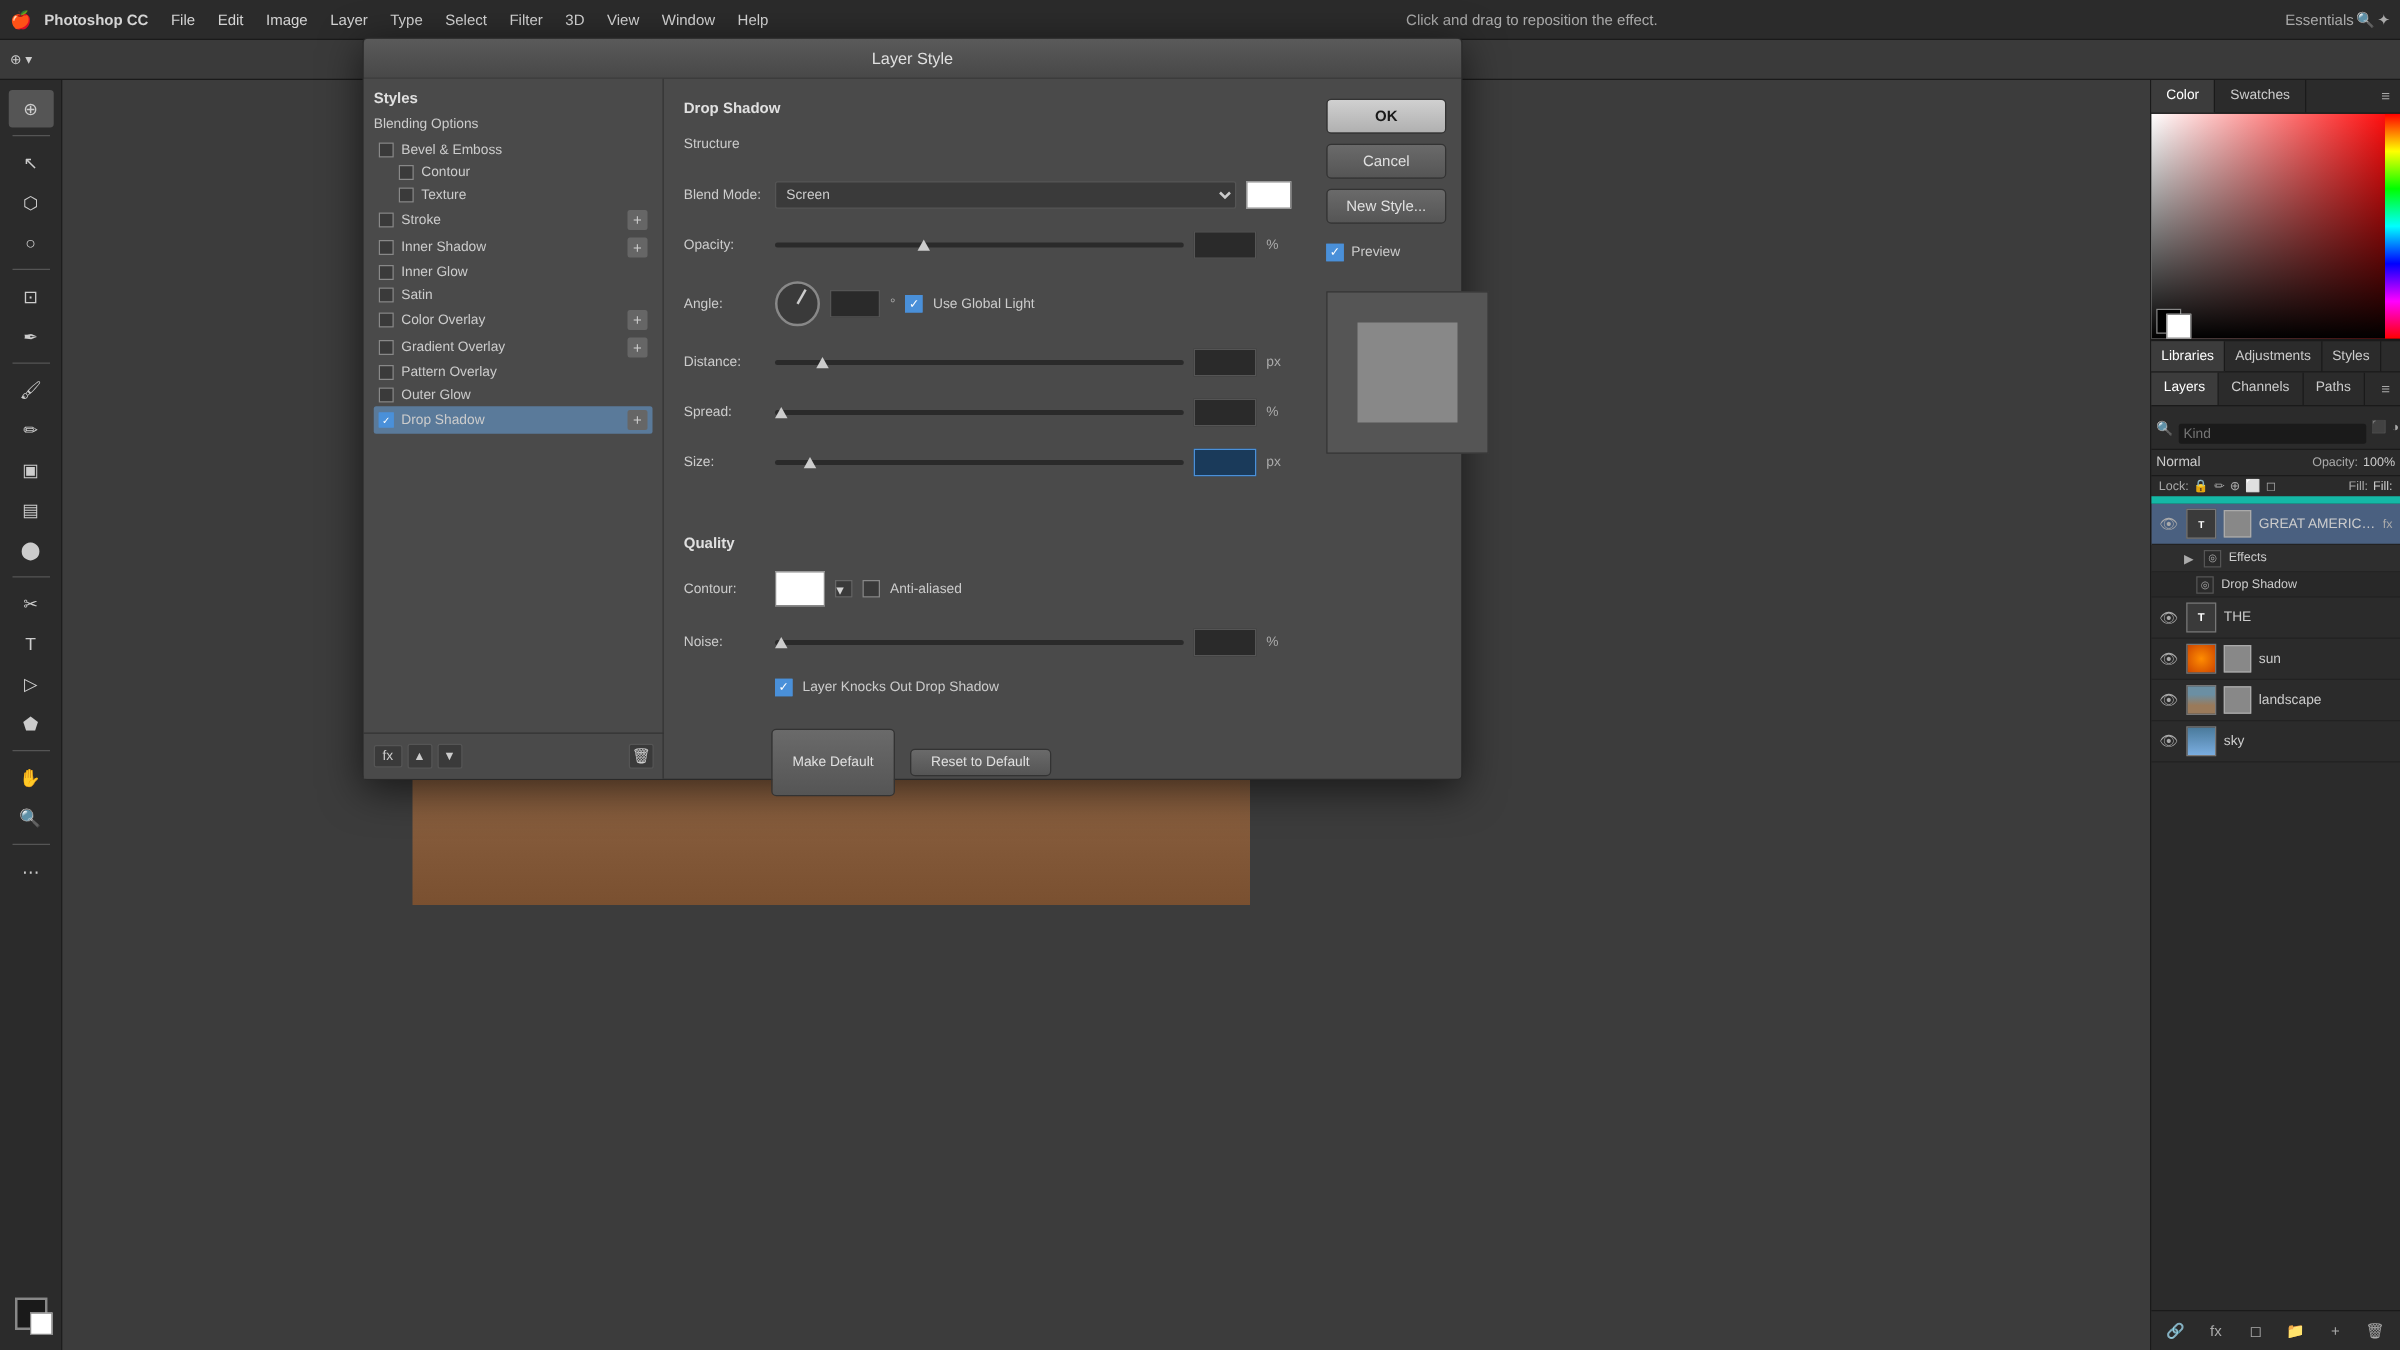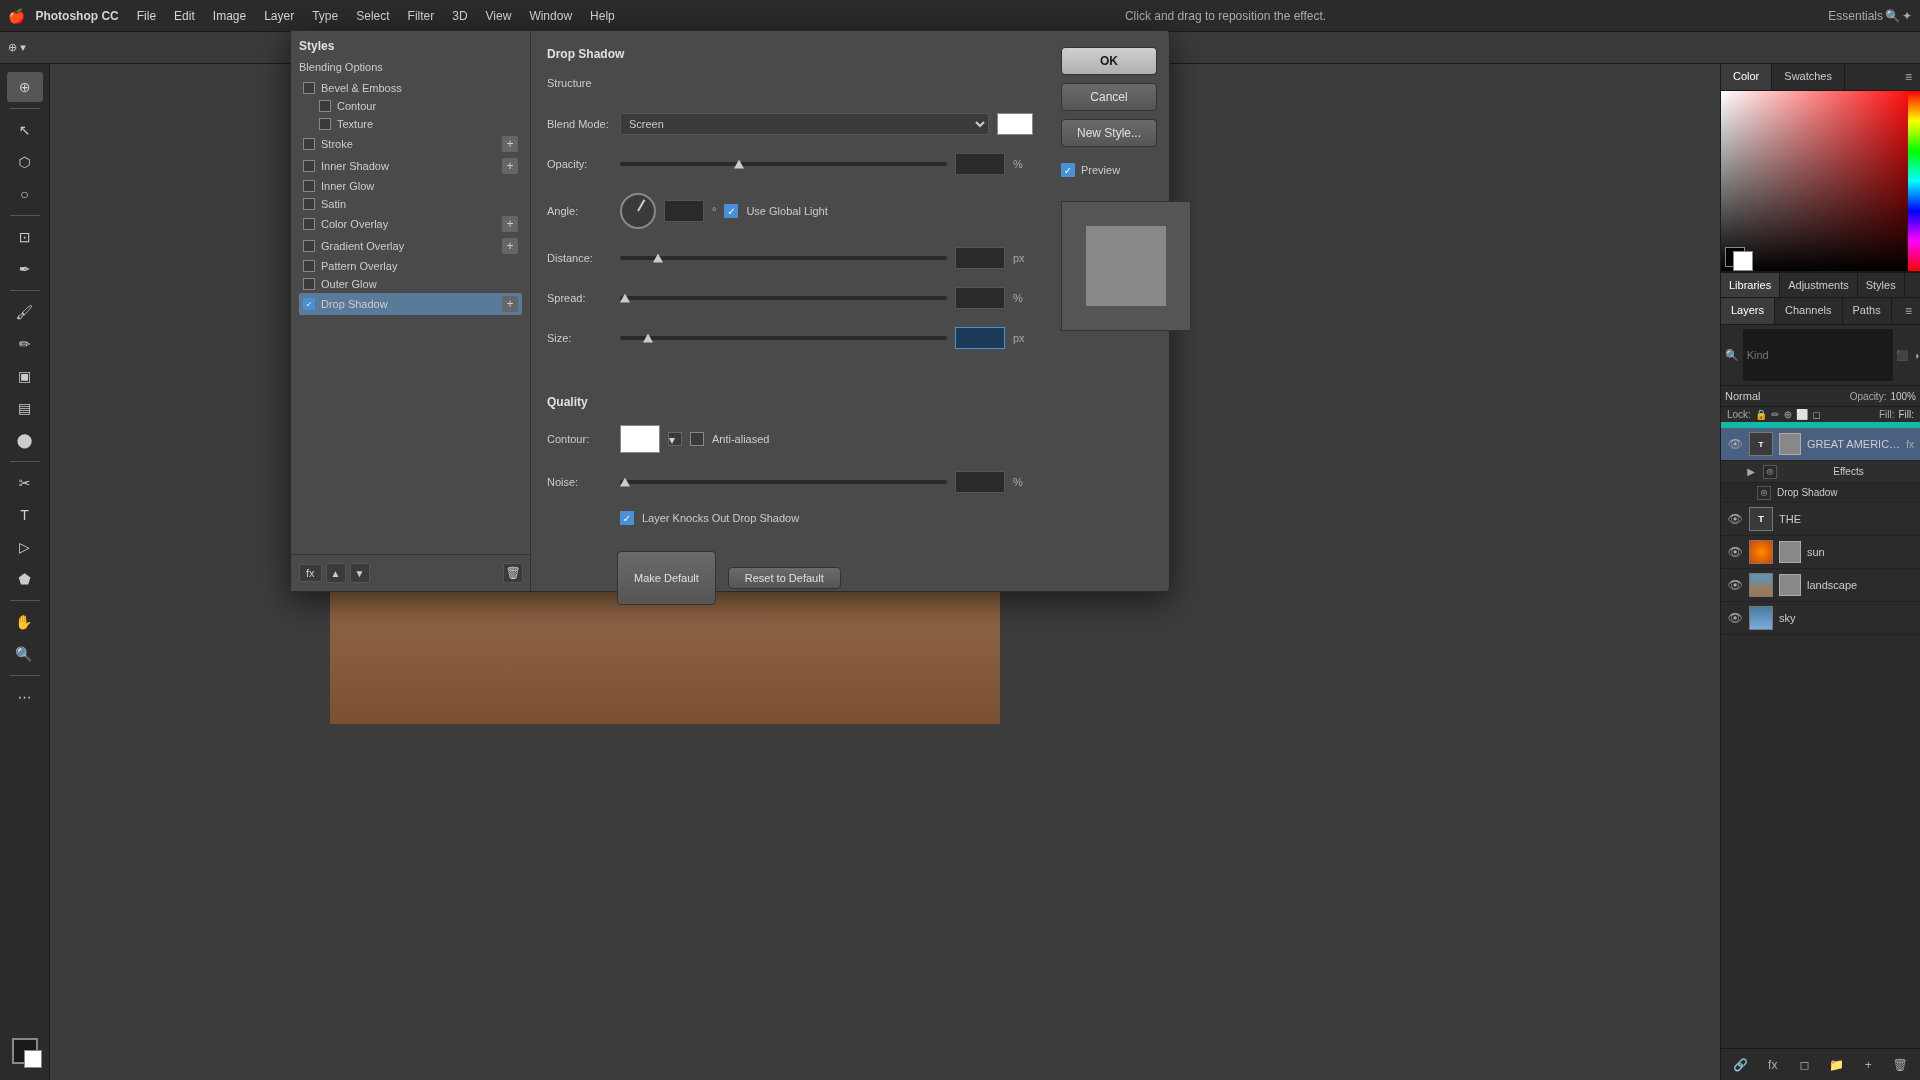--- a/index.html
+++ b/index.html
@@ -728,21 +728,21 @@
     <div class="layers-panel">
       <div class="layers-tabs">
         <div class="layers-tab active">Layers</div>
         <div class="layers-tab">Channels</div>
         <div class="layers-tab">Paths</div>
         <div style="flex:1;"></div>
         <div style="padding: 6px 8px; color: #aaa; cursor:pointer;">≡</div>
       </div>
       <div class="layers-search">
         <span style="color:#aaa; font-size:11px;">🔍</span>
-        <input type="text" style="flex: 1 1 0%; background: rgb(26, 26, 26); border: none; color: rgb(204, 204, 204); padding: 20px 4px; font-size: 11px; border-radius: 2px;" placeholder="Kind">
+        <input type="text" style="flex: 1 1 0%; background: rgb(26, 26, 26); border: none; color: rgb(204, 204, 204); padding: 2px 4px; font-size: 11px; border-radius: 2px; margin-top: 10px;" placeholder="Kind">
 
         <span style="color:#aaa;font-size:10px;">⬛</span>
         <span style="color:#aaa;font-size:10px;">◑</span>
 
       </div>
       <div class="layers-filter-row">
         <span style="font-size:11px;color:#ccc;">Normal</span>
         <span style="margin-left:auto; font-size:10px; color:#aaa;">Opacity:</span>
         <span style="font-size:10px; color:#ccc;">100%</span>
       </div>
@@ -763,21 +763,21 @@
           <div class="layer-eye">👁</div>
           <div class="layer-thumb layer-thumb-text" style="background:#3a3a3a; border:1px solid #777; font-size:8px; color:white; display:flex; align-items:center; justify-content:center; width:24px; height:24px;">T</div>
           <div class="layer-mask" style="width:22px; height:22px; background:#888; border:1px solid #aaa;"></div>
           <div class="layer-name">GREAT AMERICAN WE...</div>
           <div class="layer-fx">fx</div>
         </div>
 
         <div class="layer-item layer-indent" style="padding-left:24px; background:#2e2e2e; min-height:22px; padding-top:2px; padding-bottom:2px;">
           <div style="width:12px; height:12px; display:flex; align-items:center; justify-content:center; color:#aaa; font-size:10px;">▶</div>
           <div style="width:14px; height:14px; background:#2a2a2a; border:1px solid #555; display:flex; align-items:center; justify-content:center; font-size:8px; color:#aaa;">◎</div>
-          <div class="layer-name" style="font-size:10px;text-align:center;">Effects</div>
+          <div class="layer-name" style="font-size:10px;">Effects</div>
         </div>
 
         <div class="layer-item" style="padding-left:36px; background:#282828; min-height:20px; padding-top:2px; padding-bottom:2px;">
           <div style="width:14px; height:14px; background:#2a2a2a; border:1px solid #555; display:flex; align-items:center; justify-content:center; font-size:8px; color:#aaa;">◎</div>
           <div class="layer-name" style="font-size:10px;">Drop Shadow</div>
         </div>
 
         <div class="layer-item">
           <div class="layer-eye">👁</div>
           <div style="width:24px; height:24px; background:#3a3a3a; border:1px solid #777; display:flex; align-items:center; justify-content:center; font-size:9px; color:white; font-weight:bold;">T</div>
@@ -813,20 +813,21 @@
         <div class="bottom-btn">+</div>
         <div class="bottom-btn">🗑</div>
       </div>
     </div>
   </div>
 
 </div>
 
 <div class="dialog-overlay">
   <div class="dialog">
+    <div class="dialog-title-bar">Layer Style</div>
     <div class="dialog-body">
 
       <div class="styles-panel" style="position: relative;">
         <div class="styles-title">Styles</div>
         <div class="blending-title">Blending Options</div>
 
         <div class="style-item">
           <div class="style-checkbox"></div>
           <span class="style-label">Bevel &amp; Emboss</span>
         </div>

